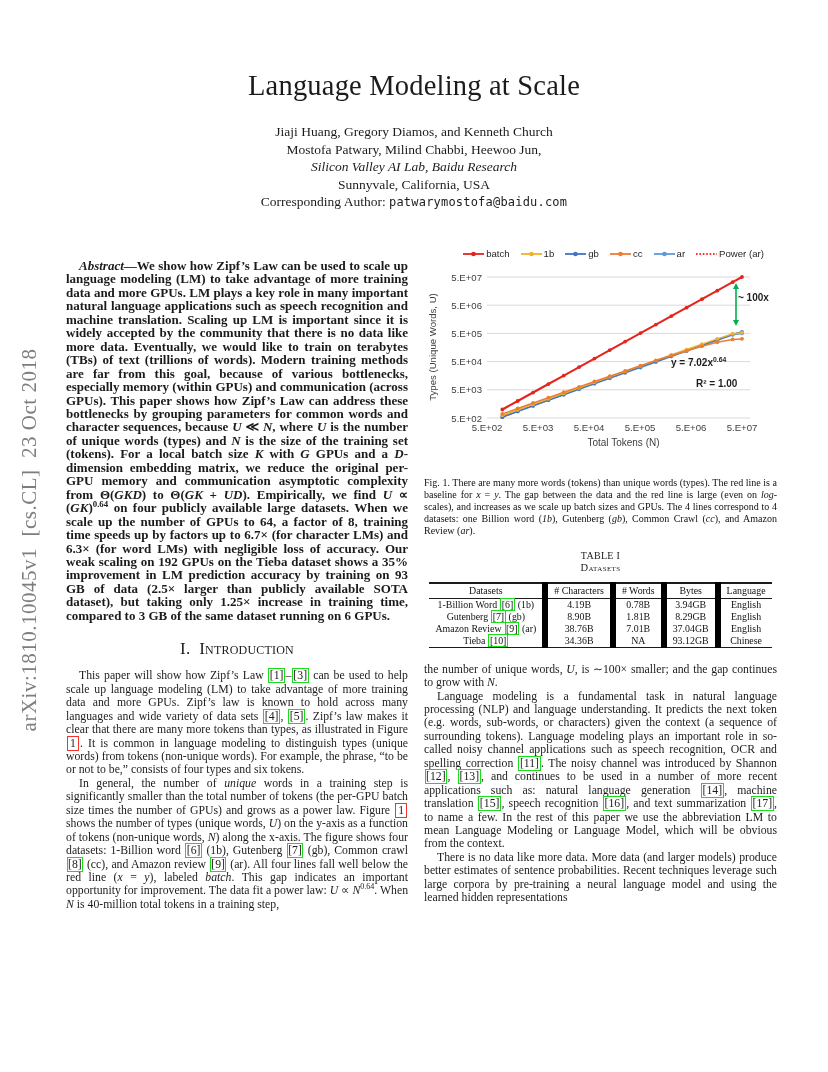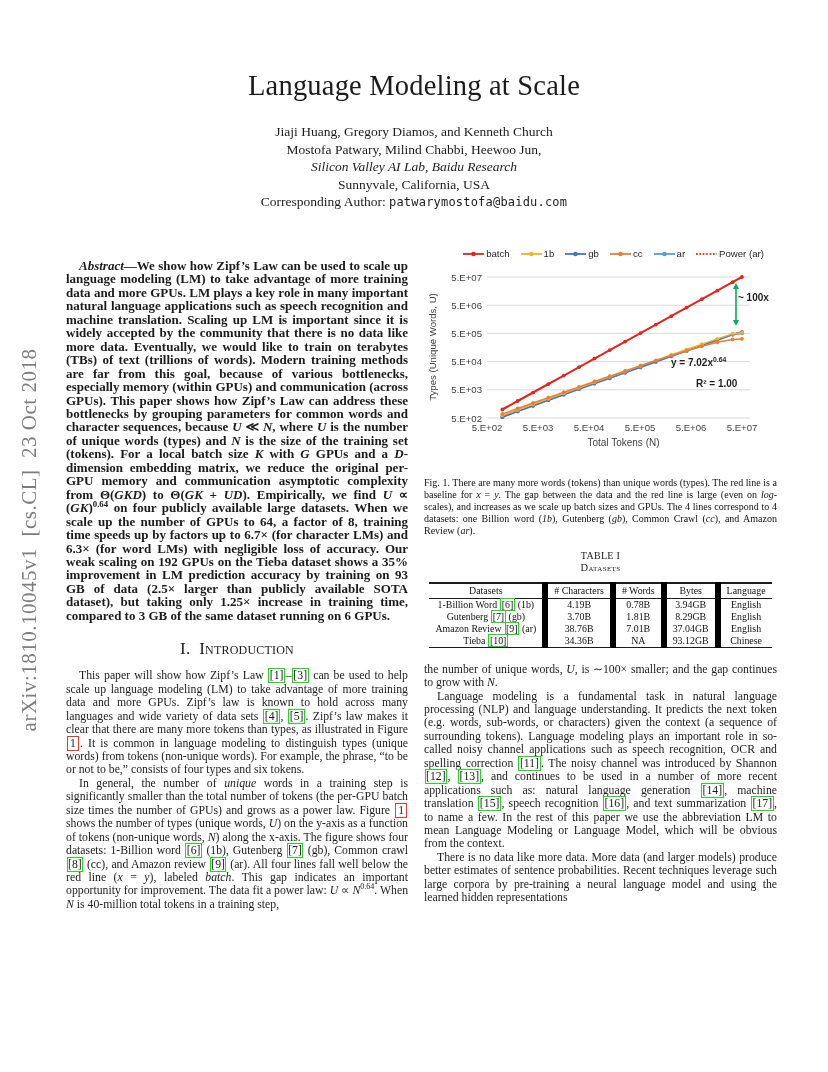--- a/index.html
+++ b/index.html
@@ -298,21 +298,21 @@
         <tbody>
           <tr>
             <td>1-Billion Word <span class="cite">[6]</span> (1b)</td>
             <td>4.19B</td>
             <td>0.78B</td>
             <td>3.94GB</td>
             <td>English</td>
           </tr>
           <tr>
             <td>Gutenberg <span class="cite">[7]</span> (gb)</td>
-            <td>3.70B</td>
+            <td>8.90B</td>
             <td>1.81B</td>
             <td>8.29GB</td>
             <td>English</td>
           </tr>
           <tr>
             <td>Amazon Review <span class="cite">[9]</span> (ar)</td>
             <td>38.76B</td>
             <td>7.01B</td>
             <td>37.04GB</td>
             <td>English</td>

